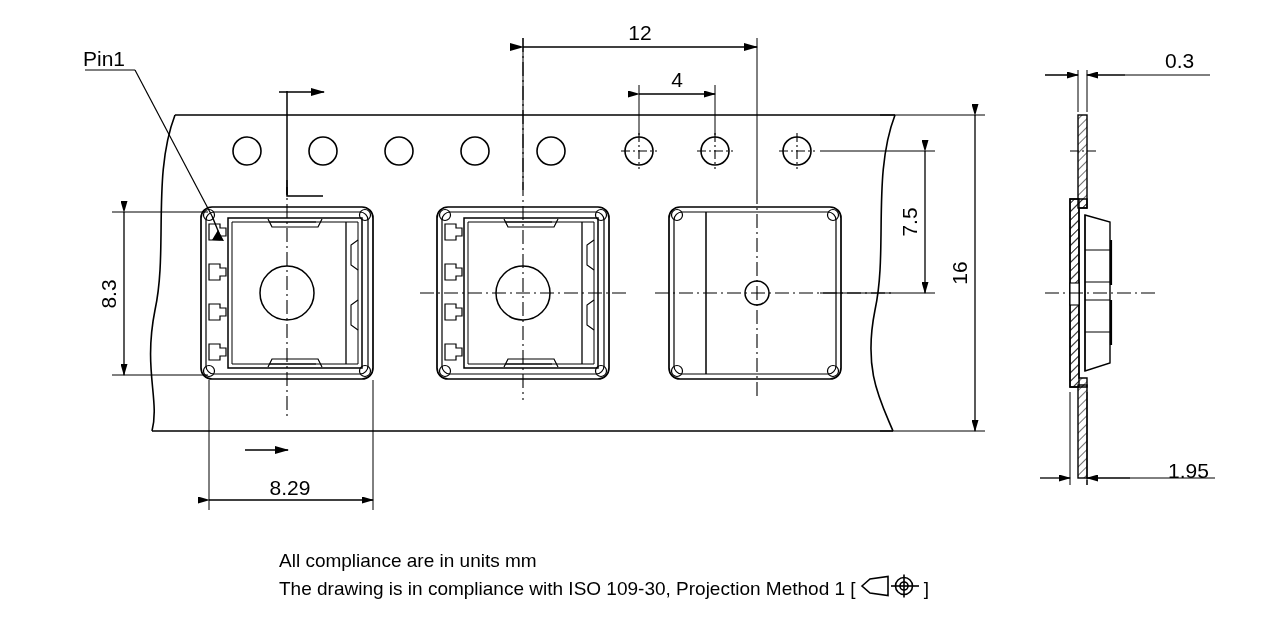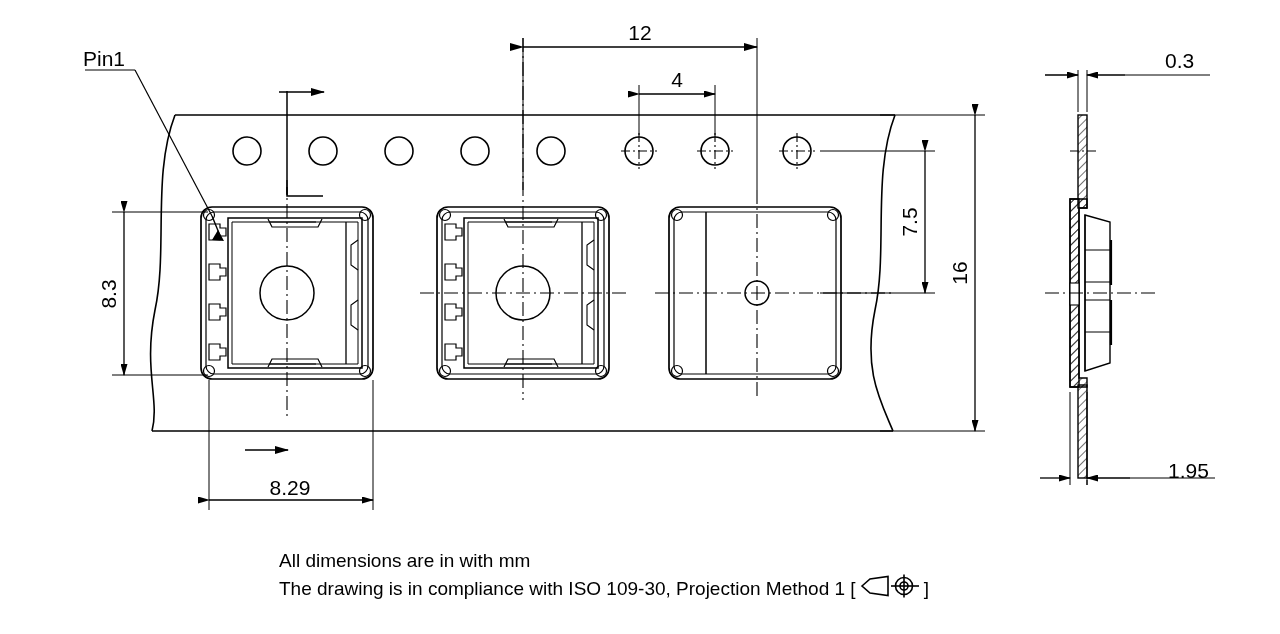--- a/index.html
+++ b/index.html
@@ -260,21 +260,21 @@
       <text font-size="21" text-anchor="middle" x="116" y="294" transform="rotate(-90 116 294)">8.3</text>
       <text font-size="21" text-anchor="middle" x="290" y="495">8.29</text>
       <text font-size="21" text-anchor="middle" x="917" y="222" transform="rotate(-90 917 222)">7.5</text>
       <text font-size="21" text-anchor="middle" x="967" y="273" transform="rotate(-90 967 273)">16</text>
       <text font-size="21" text-anchor="start" x="1165" y="68">0.3</text>
       <text font-size="21" text-anchor="start" x="1168" y="478">1.95</text>
       <text font-size="21" text-anchor="start" x="83" y="66">Pin1</text>
     </g>
   </svg>
 
-  <div class="note" id="note1">All dimensions are in with mm</div>
+  <div class="note" id="note1">All compliance are in units mm</div>
 
   <div class="note" id="note2"><span class="txt">The drawing is in compliance with ISO 109-30, Projection Method 1 [</span><span id="projsym"><svg width="66" height="24" viewBox="0 0 66 24">
           <g fill="none" stroke="#000" stroke-width="1.6">
             <path d="M5,12 L13,5 L31,2.5 L31,21.5 L13,19 Z"></path>
             <circle cx="47" cy="12" r="8.5"></circle>
             <circle cx="47" cy="12" r="4"></circle>
             <line x1="34" y1="12" x2="62" y2="12"></line>
             <line x1="47" y1="0.5" x2="47" y2="23.5"></line>
           </g>
         </svg></span><span class="txt">]</span></div>

